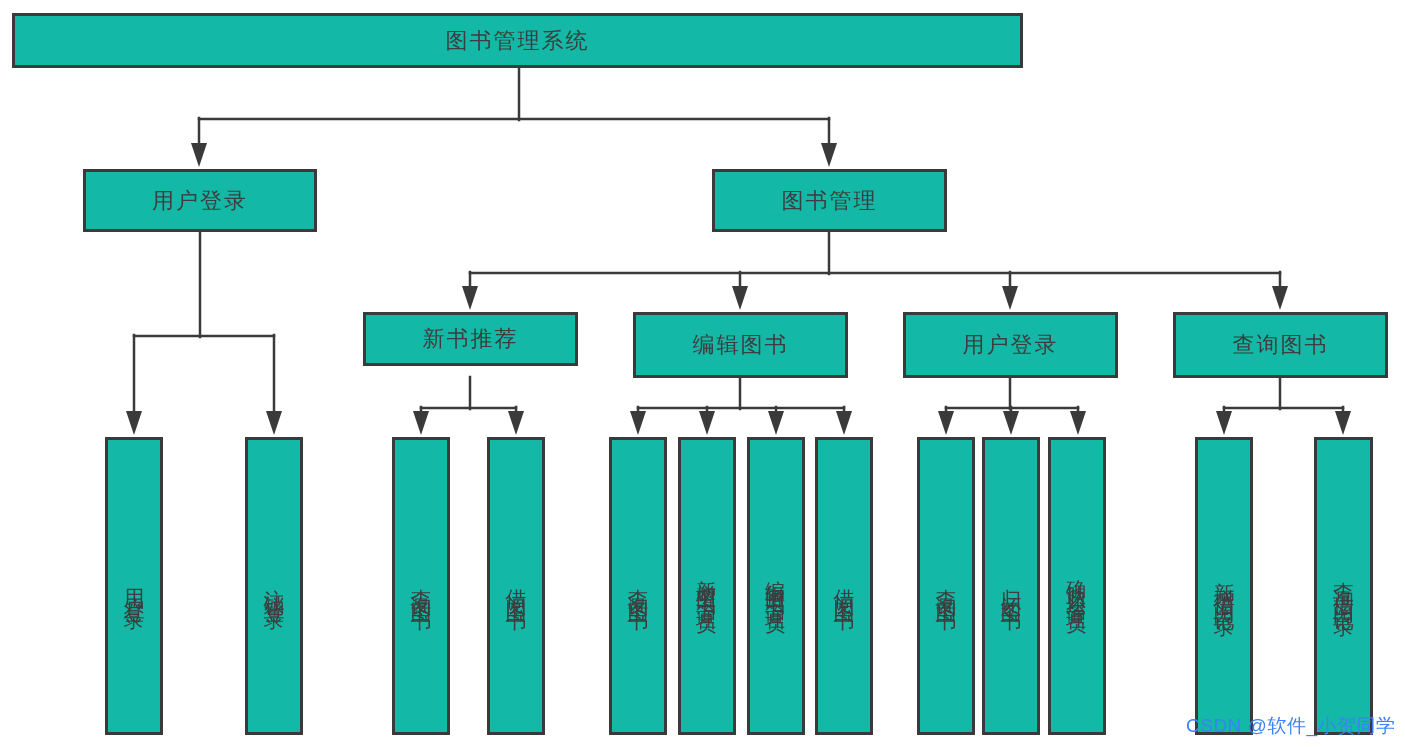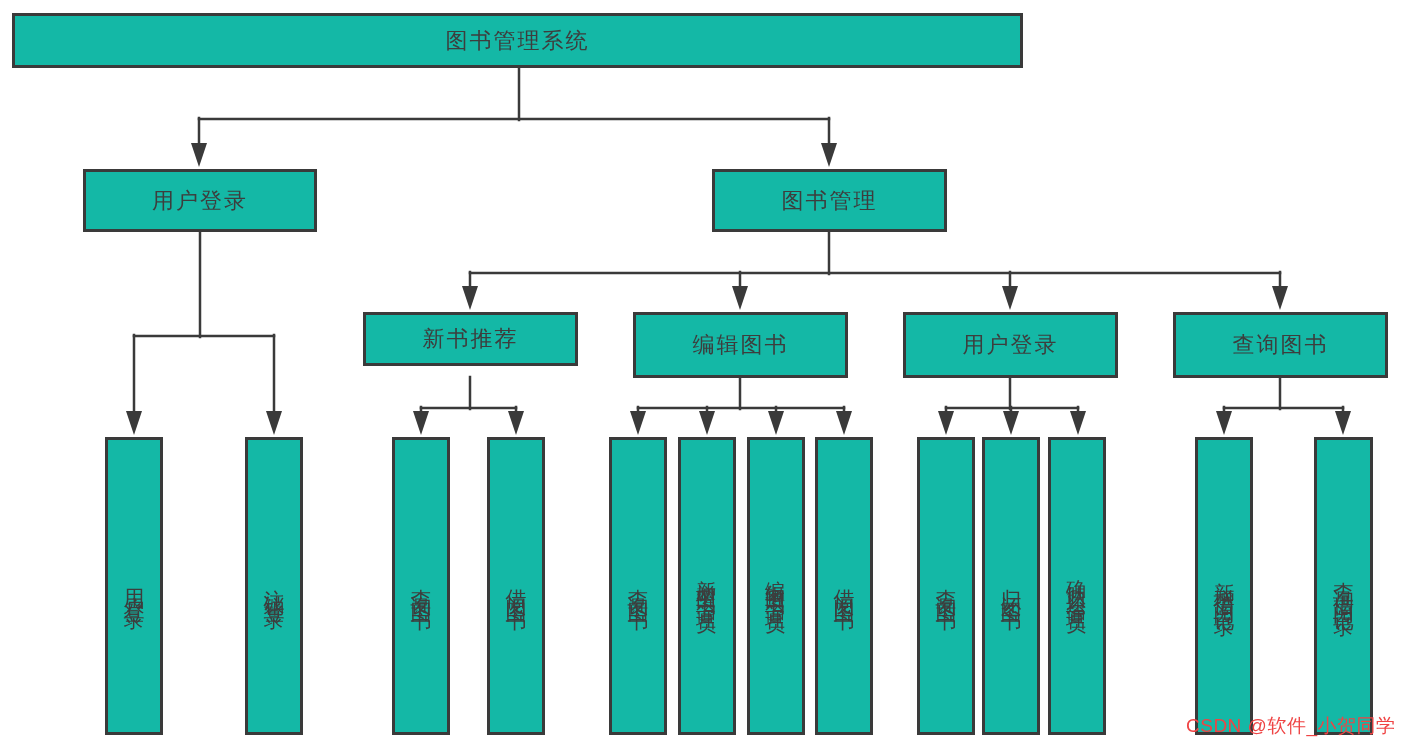--- a/index.html
+++ b/index.html
@@ -12,21 +12,21 @@
     position:absolute;box-sizing:border-box;z-index:2;
     background:#14b8a6;border:3px solid #3a3a3a;color:#3d3d3d;
     display:flex;align-items:center;justify-content:center;
     text-align:center;white-space:nowrap;
   }
   .h-node{font-size:22px;letter-spacing:2px;}
   .v-node{writing-mode:vertical-rl;text-orientation:mixed;font-size:21px;letter-spacing:7px;}
   .v-node.long{letter-spacing:5px;font-size:20px;}
   .watermark{
     position:absolute;left:1186px;top:713px;z-index:3;
-    font-size:19px;letter-spacing:0.5px;color:#ef4444;white-space:nowrap;text-align:center;
+    font-size:19px;letter-spacing:0.5px;color:#3b82f6;white-space:nowrap;text-align:center;
   }
   
   #n-root{left:12px;top:13px;width:1011px;height:55px;}
   #n-user{left:83px;top:169px;width:234px;height:63px;}
   #n-book{left:712px;top:169px;width:235px;height:63px;}
   #n-l3-0{left:363px;top:312px;width:215px;height:54px;}
   #n-l3-1{left:633px;top:312px;width:215px;height:66px;}
   #n-l3-2{left:903px;top:312px;width:215px;height:66px;}
   #n-l3-3{left:1173px;top:312px;width:215px;height:66px;}
   #n-g1-0{left:105px;top:437px;width:58px;height:298px;}

